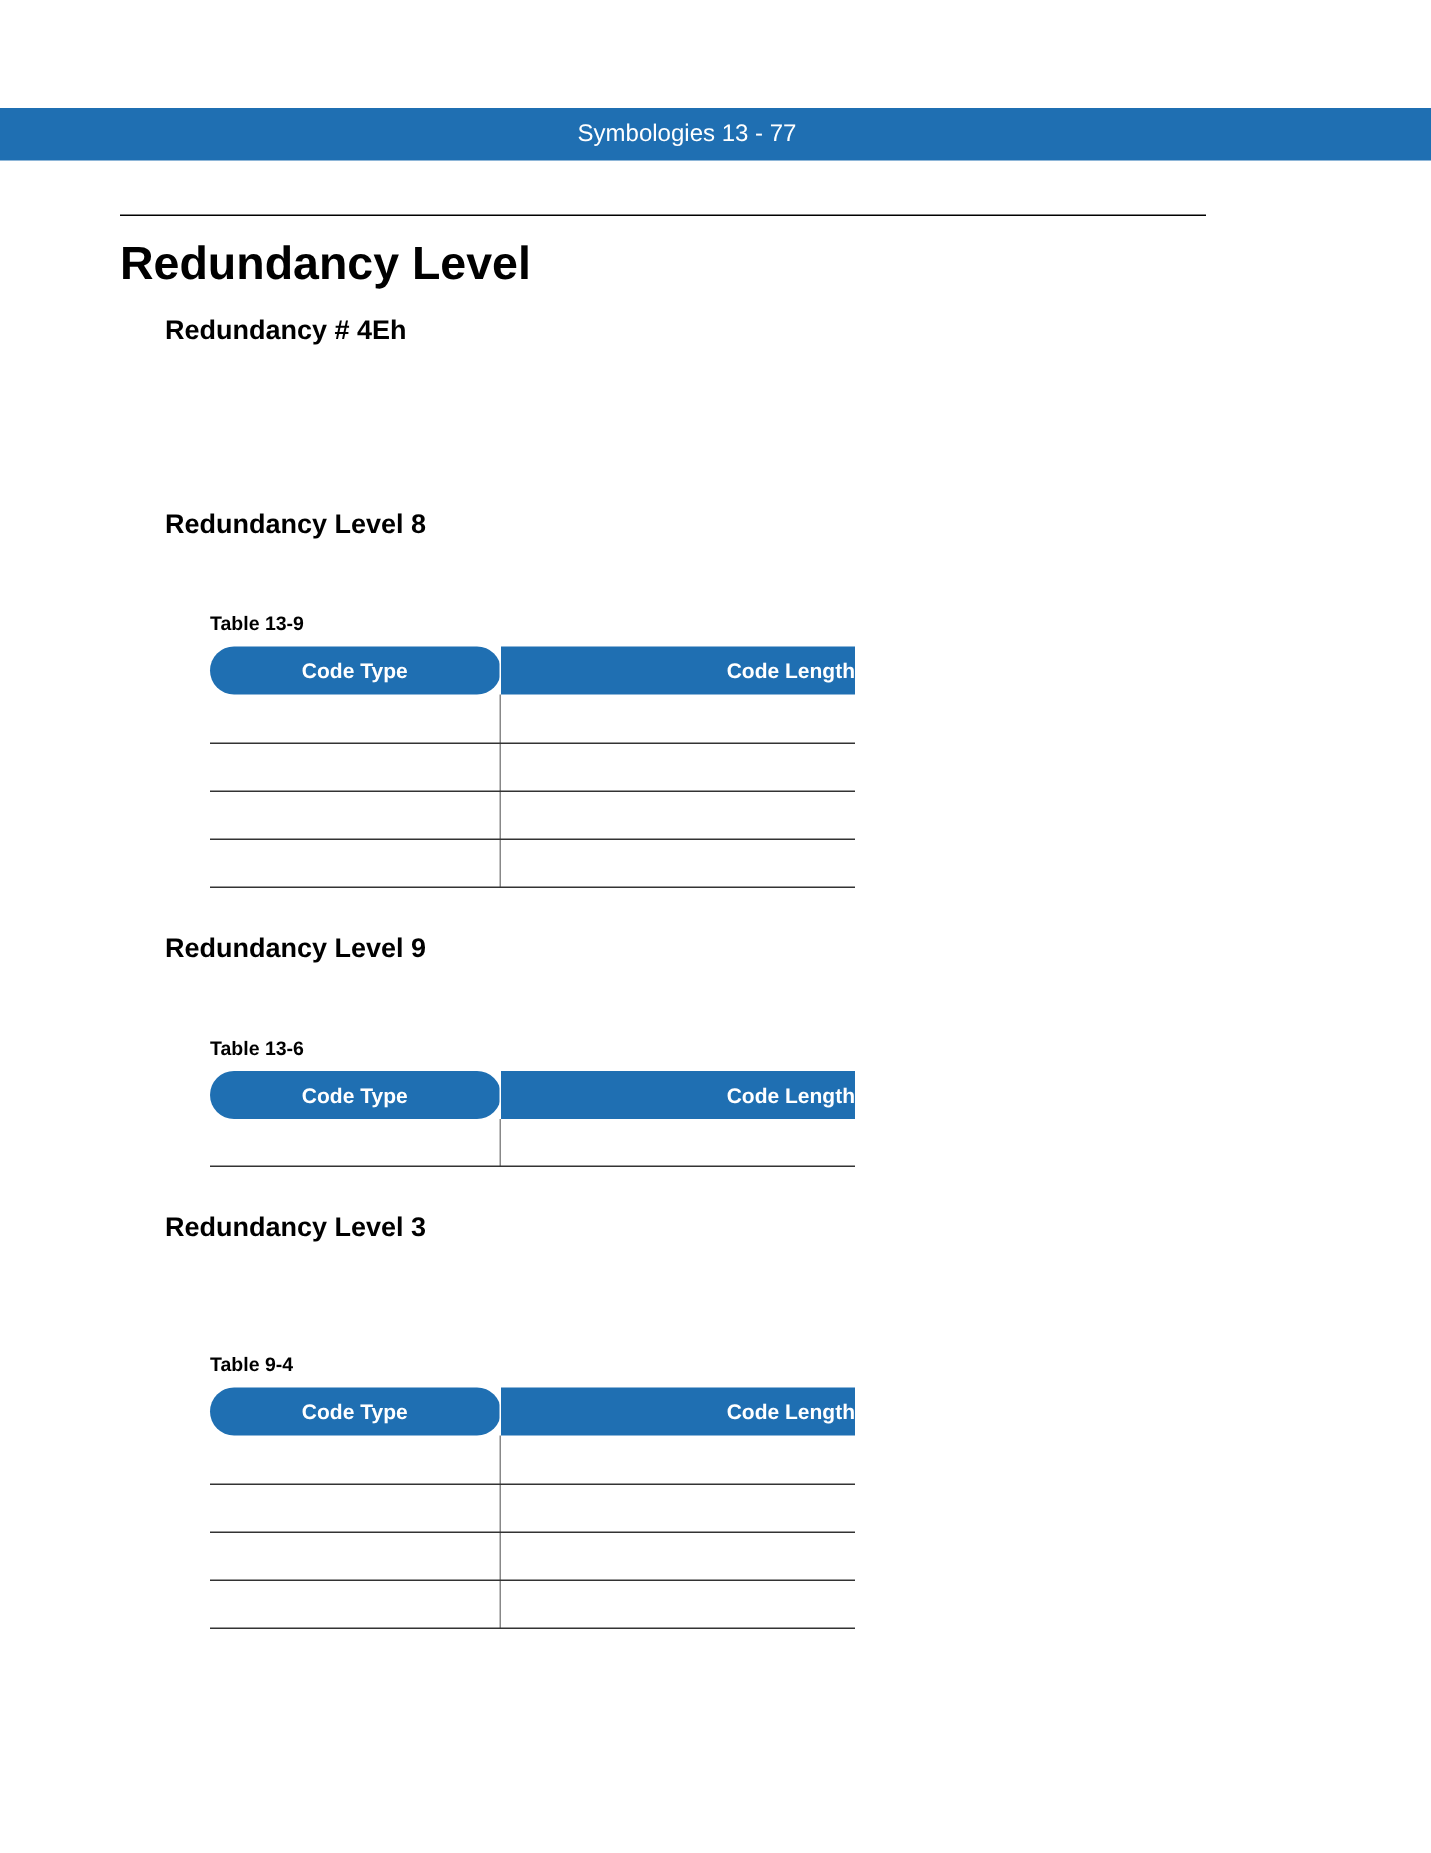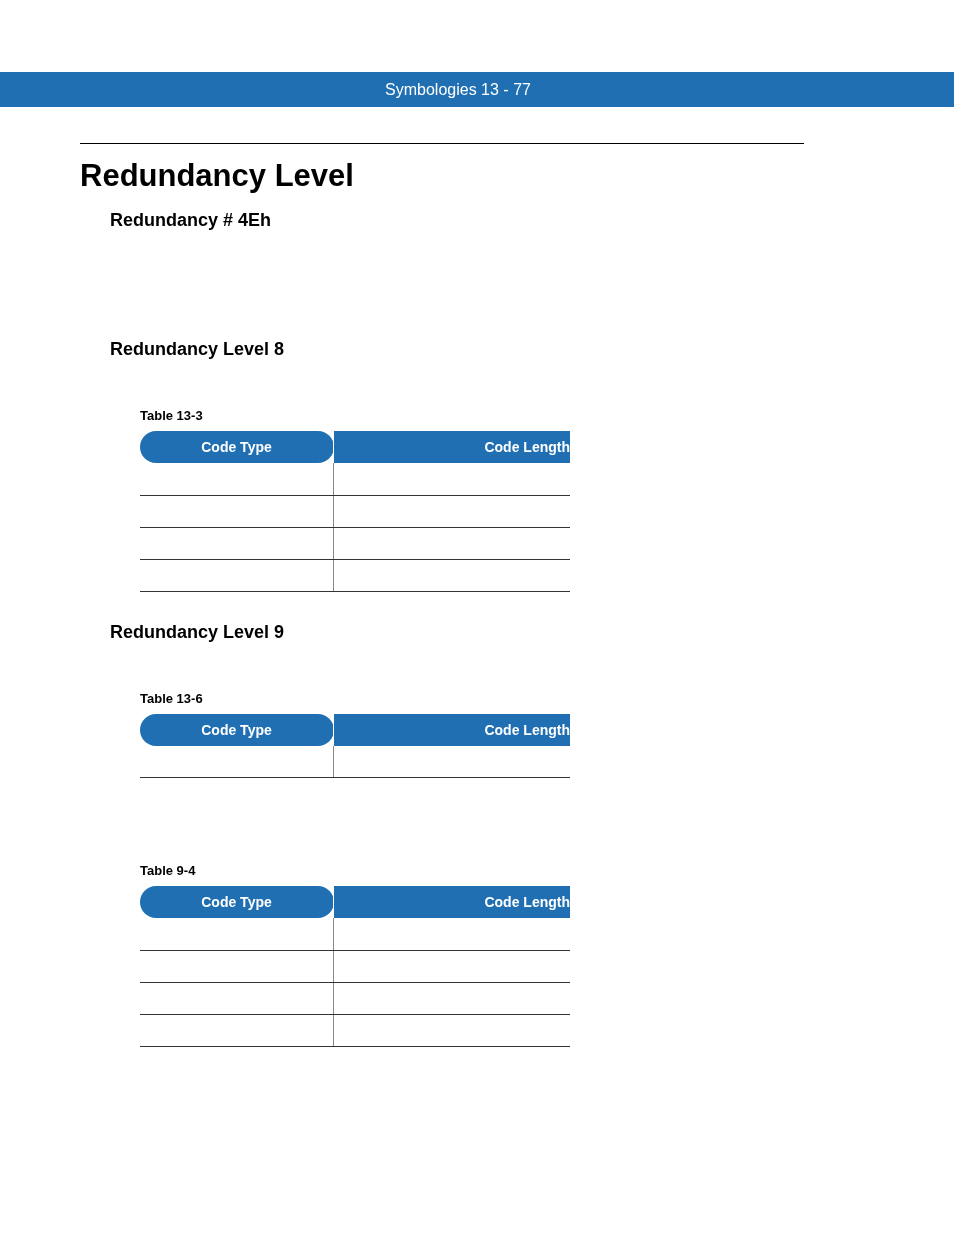--- a/index.html
+++ b/index.html
@@ -87,21 +87,21 @@
 <div class="content">
   <div class="rule-top"></div>
   <div class="h1">Redundancy Level</div>
   <div class="h2">Redundancy # 4Eh</div>
 
   <div class="section-spacer"></div>
 
   <div class="h2">Redundancy Level 8</div>
   <div class="section-spacer-sm"></div>
   <div class="table-block">
-    <div class="table-caption">Table 13-3</div>
+    <div class="table-caption">Table 13-9</div>
     <table class="data">
       <thead>
         <tr>
           <th class="col-type">Code Type</th>
           <th class="col-len">Code Length</th>
         </tr>
       </thead>
       <tbody>
         <tr>
             <td></td>
@@ -136,20 +136,21 @@
       </thead>
       <tbody>
         <tr>
             <td></td>
             <td></td>
           </tr>
       </tbody>
     </table>
   </div>
 
+  <div class="h2">Redundancy Level 3</div>
   <div style="height:55px;"></div>
   <div class="table-block">
     <div class="table-caption">Table 9-4</div>
     <table class="data">
       <thead>
         <tr>
           <th class="col-type">Code Type</th>
           <th class="col-len">Code Length</th>
         </tr>
       </thead>

